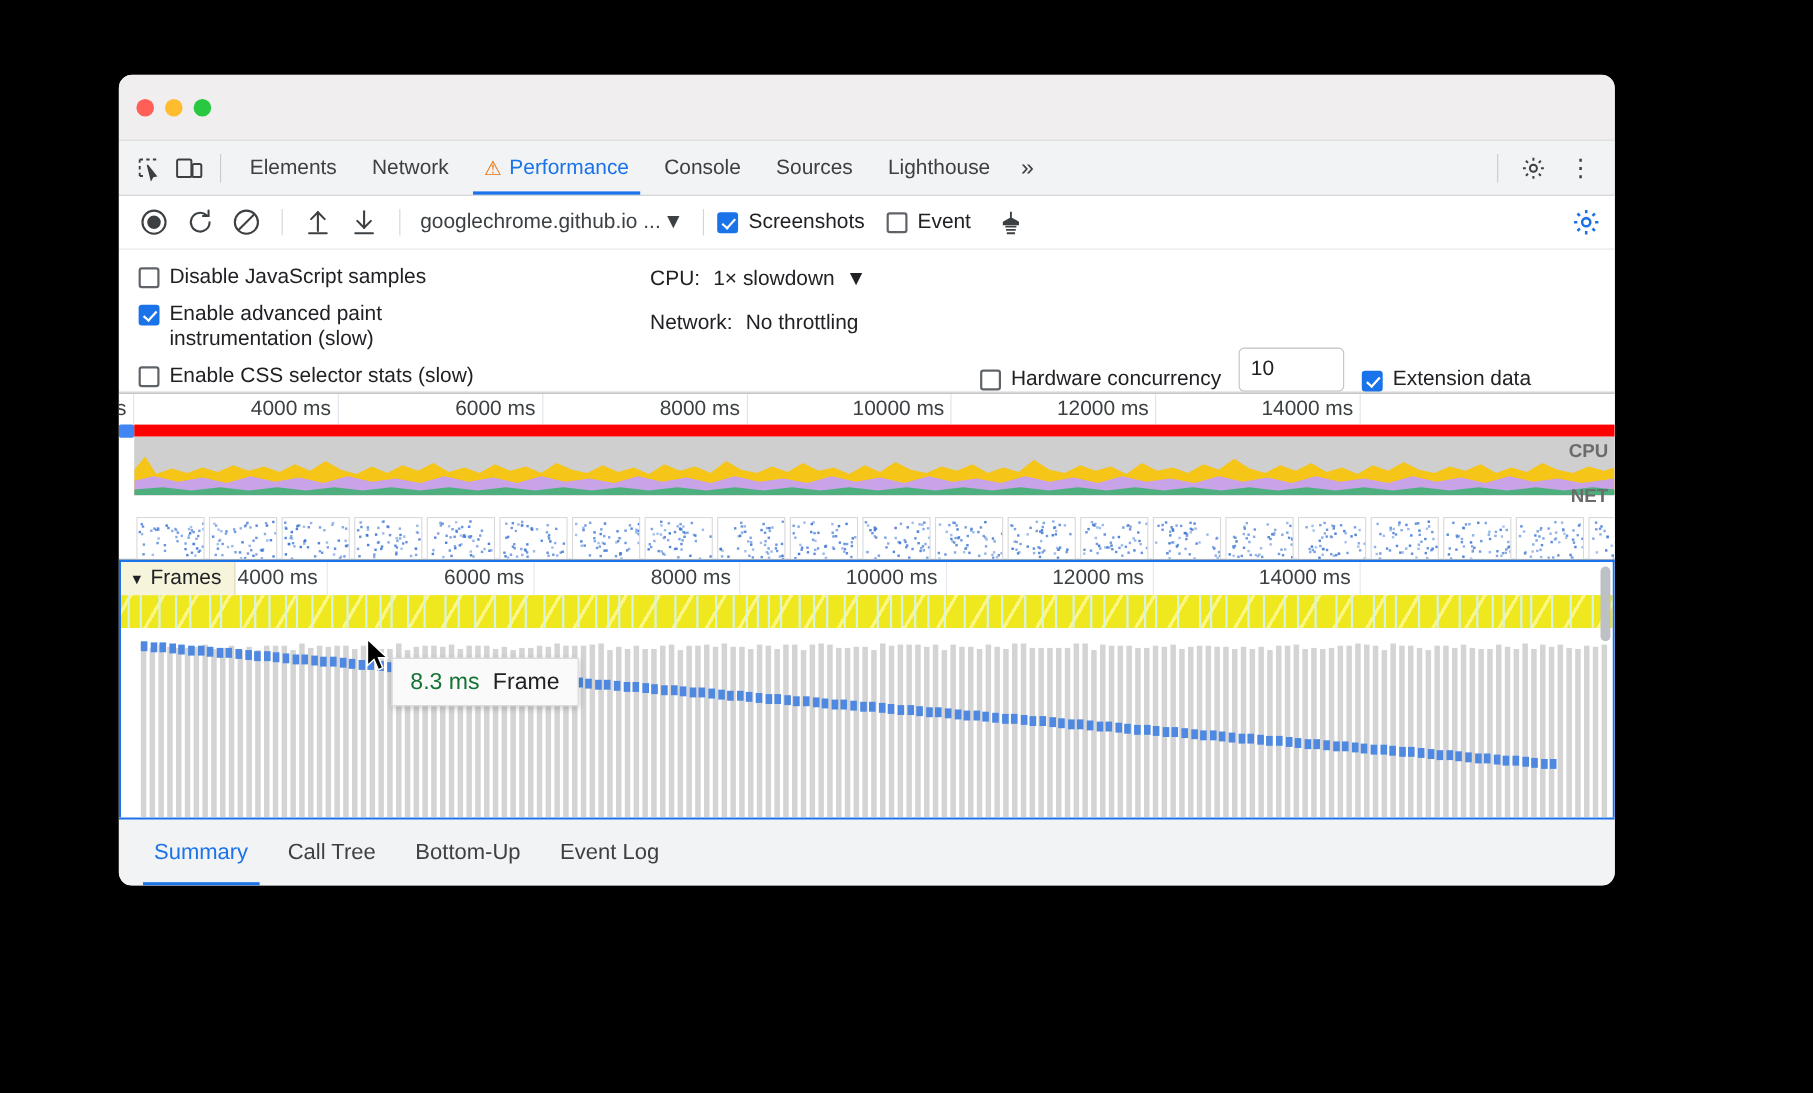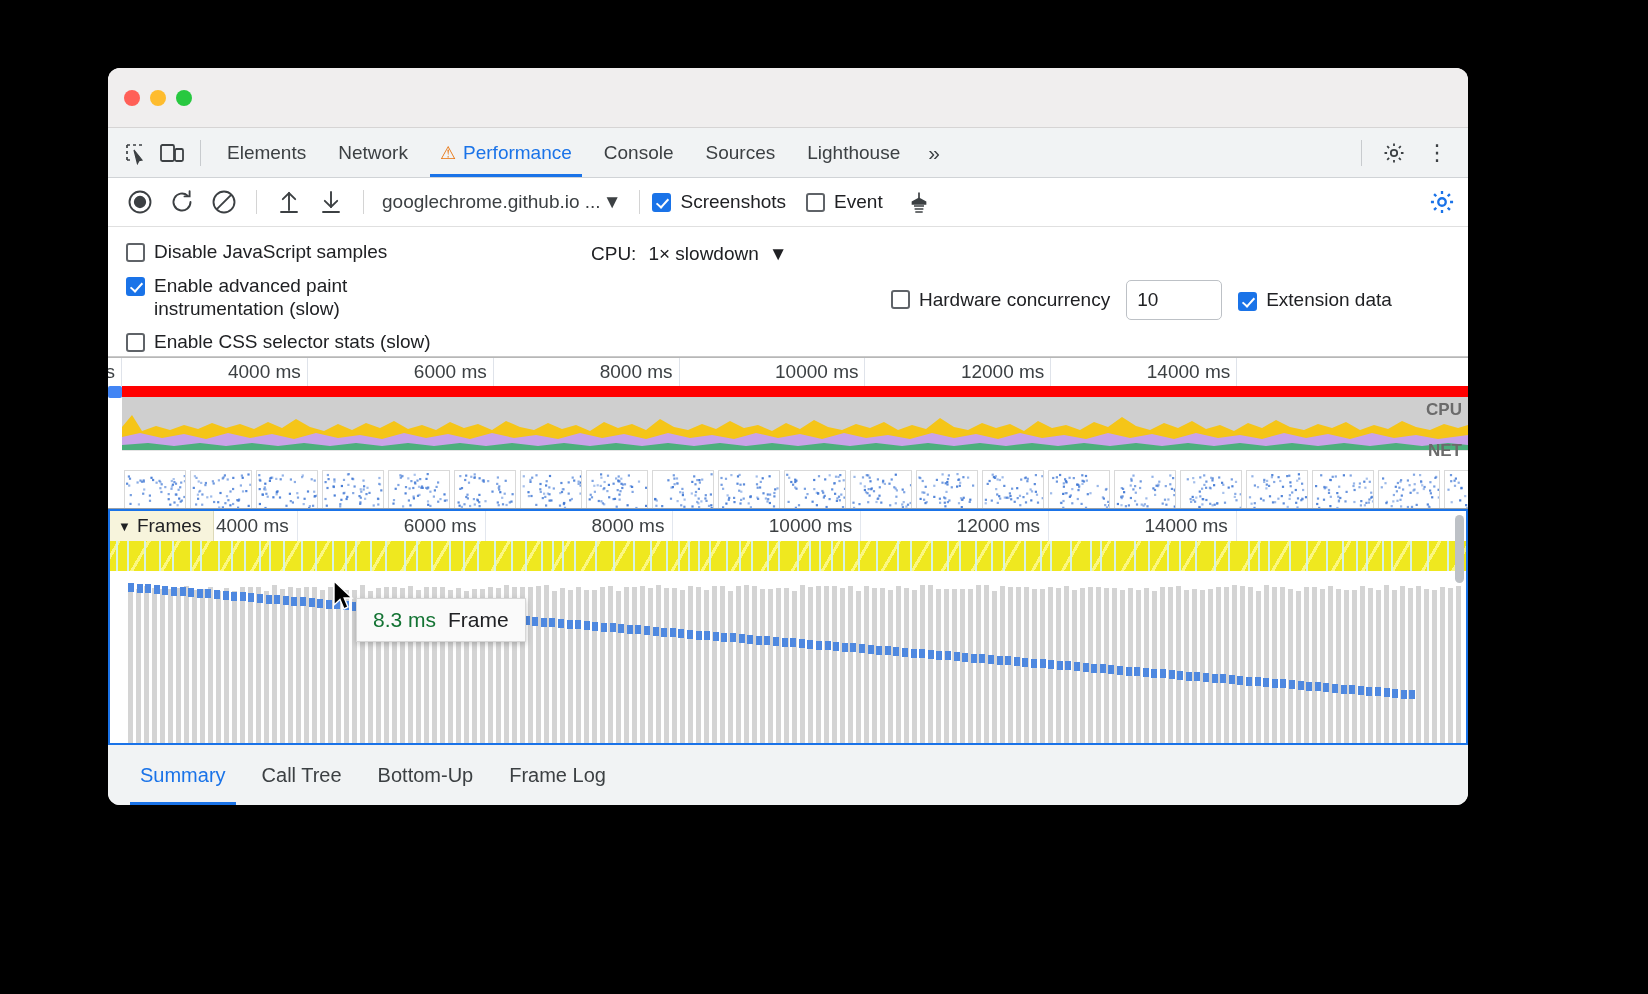--- a/index.html
+++ b/index.html
@@ -120,21 +120,21 @@
     flex: 0 0 130px;
     background: #fff;
     border-bottom: 1px solid #c9c9c9;
     display: flex;
     padding: 14px 18px 0 18px;
     gap: 0;
     position: relative;
   }
   .set-col-left { width: 465px; display: flex; flex-direction: column; gap: 11px; }
   .set-col-mid { width: 300px; display: flex; flex-direction: column; gap: 18px; padding-top: 2px;}
-  .set-col-right { flex: 1; display: flex; align-items: center; gap: 16px; padding-top: 2px;}
+  .set-col-right { flex: 1; display: flex; align-items: flex-end; gap: 16px; padding-top: 2px;}
   .lbl { font-size: 19px; color: #202124; }
   .dd {
     font-size: 19px; color: #202124;
     display: inline-flex; align-items: center; gap: 10px;
     cursor: pointer;
   }
   .row-inline { display: flex; align-items: center; gap: 12px; }
   .numbox {
     width: 96px; height: 40px;
     border: 1px solid #bdc1c6; border-radius: 5px;
@@ -443,20 +443,24 @@
       </div>
     </div>
 
     <div class="set-col-mid">
       <div class="row-inline">
         <span class="lbl">CPU:</span>
         <span class="dd">
           <span>1× slowdown</span>
           <span>▼</span>
         </span>
+      </div>
+      <div class="row-inline">
+        <span class="lbl">Network:</span>
+        <span class="lbl">No throttling</span>
       </div>
     </div>
 
     <div class="set-col-right">
       <div class="cbrow">
         <div class="cb"></div>
         <span class="cblabel">Hardware concurrency</span>
       </div>
       <div class="numbox">
         <span>10</span>
@@ -1976,21 +1980,21 @@
     <div class="dtab active">
       <span>Summary</span>
     </div>
     <div class="dtab">
       <span>Call Tree</span>
     </div>
     <div class="dtab">
       <span>Bottom-Up</span>
     </div>
     <div class="dtab">
-      <span>Frame Log</span>
+      <span>Event Log</span>
     </div>
   </div>
 </div>
 
 <div class="tooltip" style="left:356px; top:598px;">
   <span class="tt-time">8.3 ms</span>
   <span class="tt-name">Frame</span>
 </div>
 <div class="cursor" style="left:332px; top:580px;">
   <svg width="24" height="34" viewBox="0 0 24 34">

